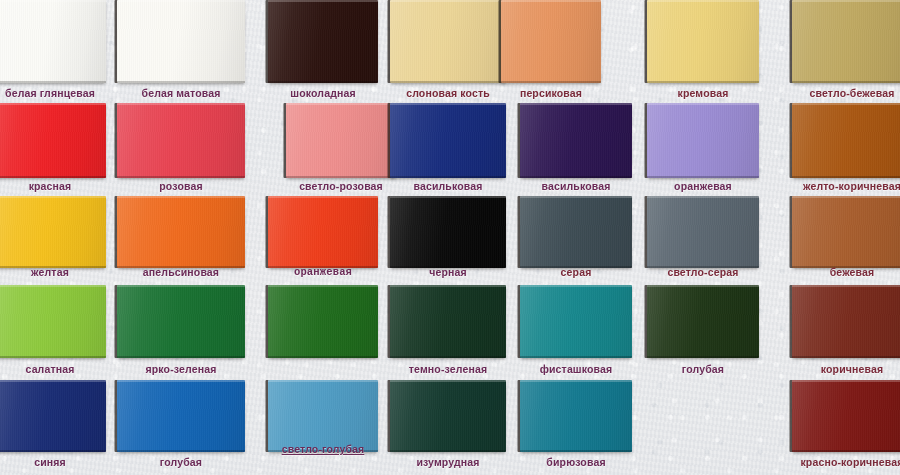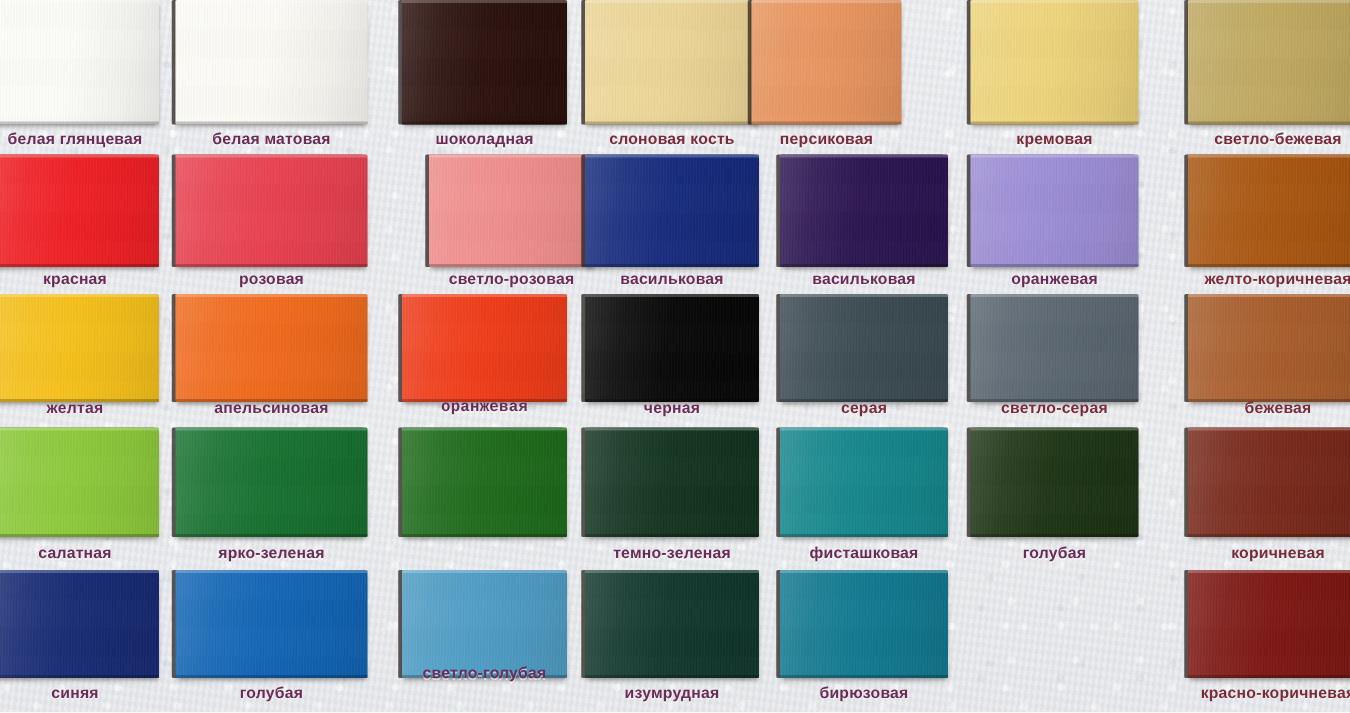--- a/index.html
+++ b/index.html
@@ -349,21 +349,21 @@
         </div>
         <div class="label" style="top: 76px;">голубая</div>
       </div>
       <div class="cell" style="left: 268px; top: 380px; width: 110px; height: 92px;">
         <div class="swatch" title="светло-голубая" style="height: 72px; background: rgb(78, 156, 196);">
           <span class="gloss"></span>
           <span class="grain"></span>
           <span class="topedge"></span>
           <span class="botedge"></span>
         </div>
-        <div class="label" style="top: 63px;">светло-голубая</div>
+        <div class="label" style="top: 63px; text-decoration: underline;">светло-голубая</div>
       </div>
       <div class="cell" style="left: 390px; top: 380px; width: 116px; height: 92px;">
         <div class="swatch" title="изумрудная" style="height: 72px; background: rgb(17, 55, 44);">
           <span class="gloss"></span>
           <span class="grain"></span>
           <span class="topedge"></span>
           <span class="botedge"></span>
         </div>
         <div class="label" style="top: 76px;">изумрудная</div>
       </div>

